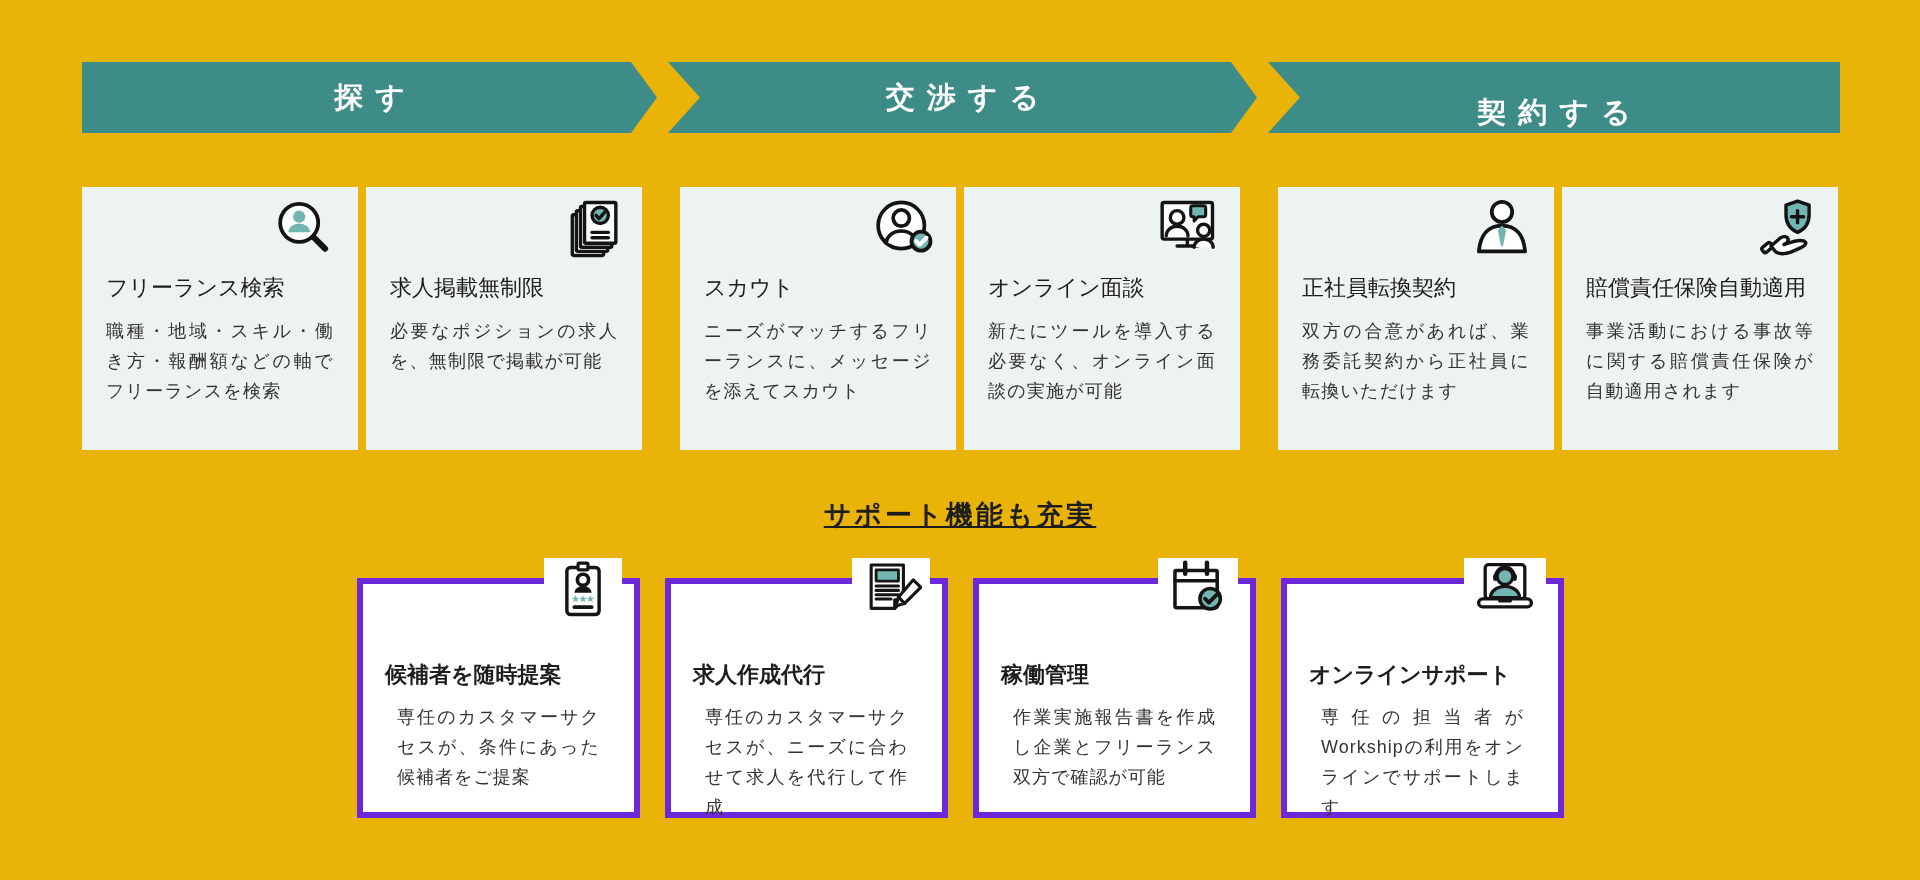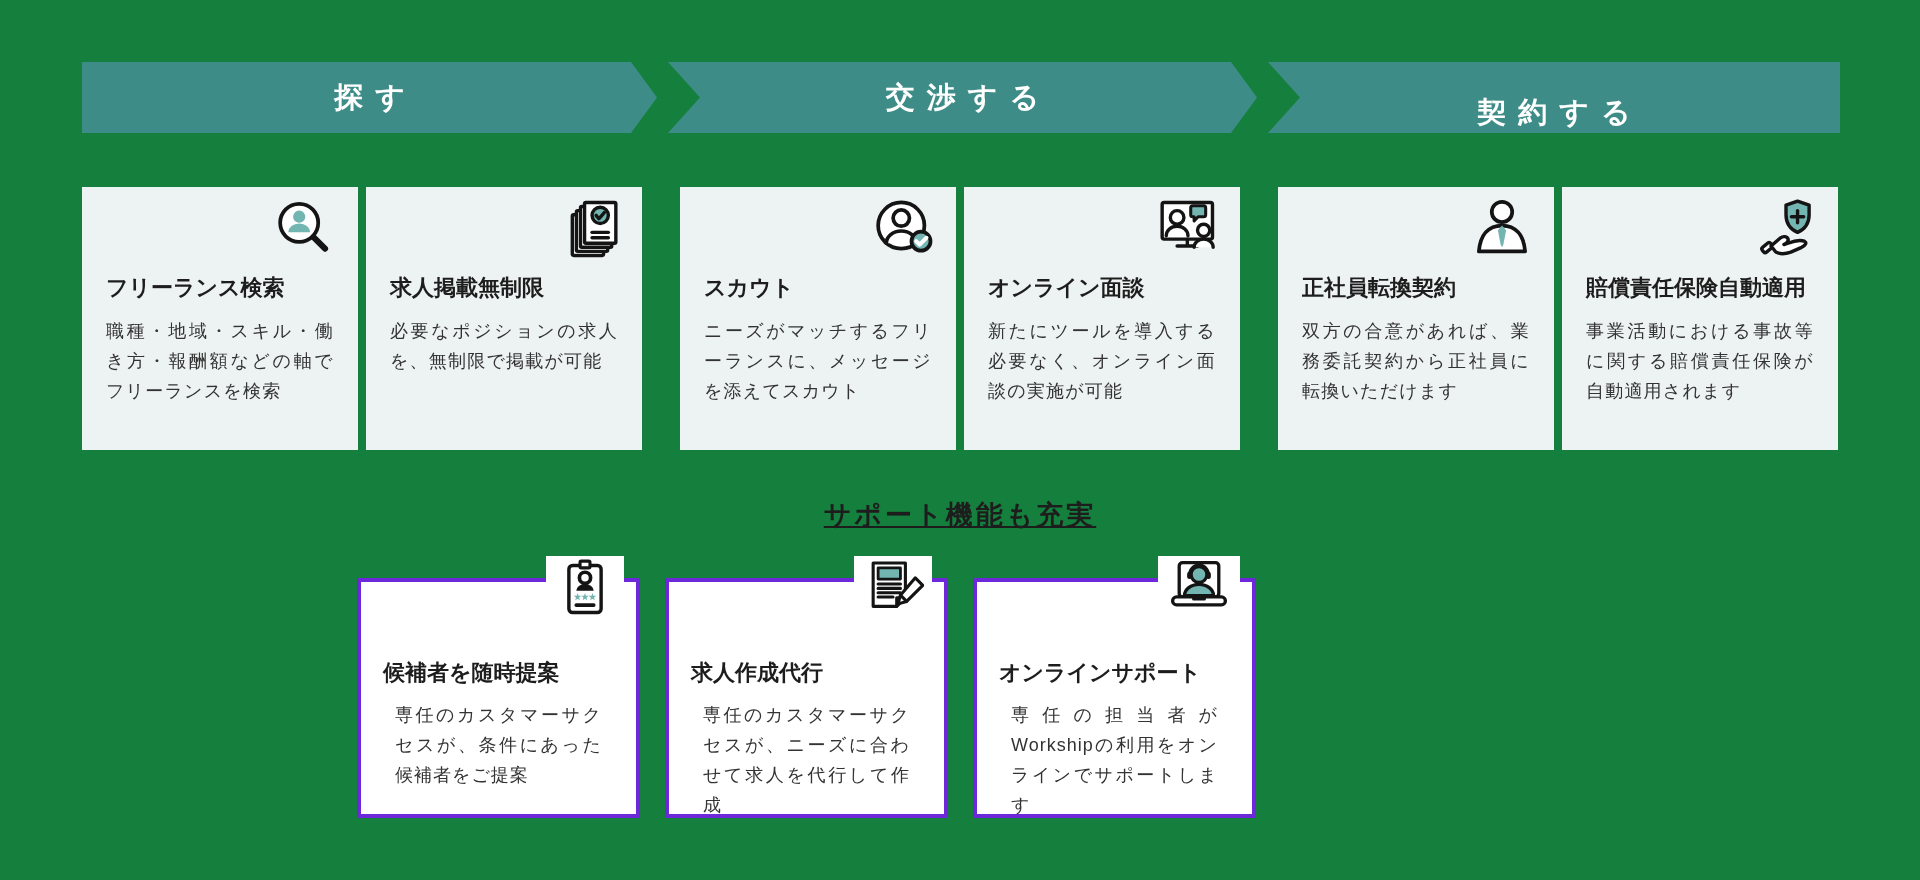--- a/index.html
+++ b/index.html
@@ -1,44 +1,44 @@
 <!DOCTYPE html>
 <html><head>
 <meta charset="utf-8">
 <style>
   html,body{margin:0;padding:0;background:#fff;}
   .canvas{
-    position:relative;width:1920px;height:880px;background:#15803d;
+    position:relative;width:1920px;height:880px;background:#eab308;
     font-family:"Liberation Sans","DejaVu Sans",sans-serif;color:#1d1d1d;overflow:hidden;
   }
 
   
   .banners{position:absolute;top:62px;left:82px;width:1758px;height:71px;display:flex;gap:11px;}
   .banner{
     background:#3d8c87;color:#ffffff;display:flex;align-items:center;justify-content:center;
     font-size:29px;font-weight:bold;letter-spacing:12px;text-indent:12px;
   }
   .banner.first{width:575px;clip-path:polygon(0 0,calc(100% - 26px) 0,100% 50%,calc(100% - 26px) 100%,0 100%);}
   .banner.mid{width:589px;clip-path:polygon(0 0,calc(100% - 26px) 0,100% 50%,calc(100% - 26px) 100%,0 100%,32px 50%);}
   .banner.last{width:572px;clip-path:polygon(0 0,100% 0,100% 100%,0 100%,32px 50%);align-items:flex-end;}
 
   
   .cards{position:absolute;top:187px;left:82px;display:flex;}
   .fcard{width:276px;height:263px;background:#edf3f2;box-sizing:border-box;padding:18px 24px;}
   .fcard + .fcard{margin-left:8px;}
   .fcard.group-start{margin-left:38px;}
   .icon-row{display:flex;justify-content:flex-end;height:64px;margin:-8px -6px 0 0;}
-  .fcard h3{margin:12px 0 0;font-size:22px;font-weight:bold;letter-spacing:0;white-space:nowrap;color:#1d1d1d;}
+  .fcard h3{margin:12px 0 0;font-size:22px;font-weight:normal;letter-spacing:0;white-space:nowrap;color:#1d1d1d;}
   .fcard p{margin:14px 0 0;font-size:18px;line-height:1.66;letter-spacing:1.2px;color:#333333;text-align:justify;}
 
   
   .support-heading{position:absolute;top:497px;left:0;width:100%;text-align:center;
     font-size:27px;font-weight:bold;letter-spacing:3px;color:#1d1d1d;text-decoration:underline;}
   .support-row{position:absolute;top:578px;left:357px;display:flex;gap:25px;}
-  .scard{position:relative;width:283px;height:240px;background:#ffffff;border:4px solid #6d28d9;
+  .scard{position:relative;width:283px;height:240px;background:#ffffff;border:6px solid #6d28d9;
     box-sizing:border-box;padding:14px 22px;}
   .scard .icon-wrap{position:absolute;top:-26px;right:12px;background:#ffffff;padding:0 8px;line-height:0;}
   .scard h3{margin:62px 0 0;font-size:22px;font-weight:bold;letter-spacing:0;white-space:nowrap;color:#1d1d1d;}
   .scard p{margin:13px 12px 0;font-size:18px;line-height:1.66;letter-spacing:1px;color:#333333;text-align:justify;}
 
   svg{display:block;}
 </style>
 </head>
 <body>
 
@@ -181,20 +181,34 @@
           <line x1="26" y1="56" x2="62" y2="56"></line>
           <line x1="26" y1="63" x2="50" y2="63"></line>
           <path d="M86 32 L98 44 L72 70 L58 74 L62 60 Z" fill="#fff"></path>
           <line x1="62" y1="60" x2="72" y2="70"></line>
         </svg>
       </div>
       <h3>求人作成代行</h3>
       <p>専任のカスタマーサクセスが、ニーズに合わせて求人を代行して作成</p>
     </div>
 
+    <div class="scard">
+      <div class="icon-wrap">
+        <svg width="64" height="66" viewBox="0 0 100 100" fill="none" stroke="#141414" stroke-width="5.5" stroke-linecap="round" stroke-linejoin="round">
+          <rect x="14" y="18" width="66" height="58" rx="2" fill="#fff"></rect>
+          <line x1="14" y1="34" x2="80" y2="34"></line>
+          <line x1="30" y1="6" x2="30" y2="23" stroke-width="7"></line>
+          <line x1="64" y1="6" x2="64" y2="23" stroke-width="7"></line>
+          <circle cx="69" cy="62" r="16" fill="#72b5b1"></circle>
+          <path d="M61 62 l6 6 l12 -12" stroke-width="6"></path>
+        </svg>
+      </div>
+      <h3>稼働管理</h3>
+      <p>作業実施報告書を作成し企業とフリーランス双方で確認が可能</p>
+    </div>
 
     <div class="scard">
       <div class="icon-wrap">
         <svg width="66" height="66" viewBox="0 0 100 100" fill="none" stroke="#141414" stroke-width="5" stroke-linecap="round" stroke-linejoin="round">
           <rect x="20" y="10" width="60" height="52" rx="5" fill="#fff"></rect>
           <path d="M28 60 a22 17 0 0 1 44 0 Z" fill="#72b5b1"></path>
           <circle cx="50" cy="28" r="12" fill="#72b5b1"></circle>
           <path d="M36 28 a14 14 0 0 1 28 0" stroke-width="5" fill="none"></path>
           <rect x="32" y="24" width="7" height="11" rx="3.5" fill="#141414" stroke="none"></rect>
           <rect x="61" y="24" width="7" height="11" rx="3.5" fill="#141414" stroke="none"></rect>

